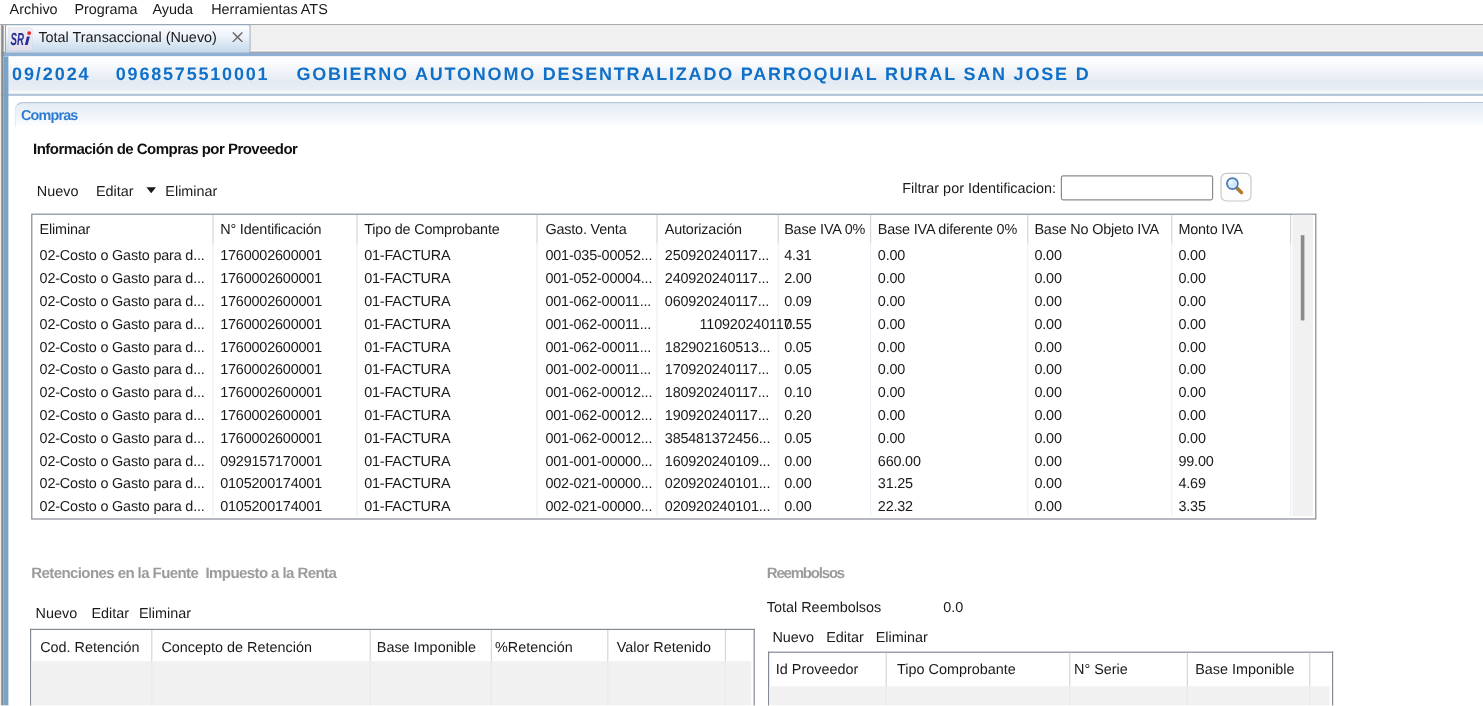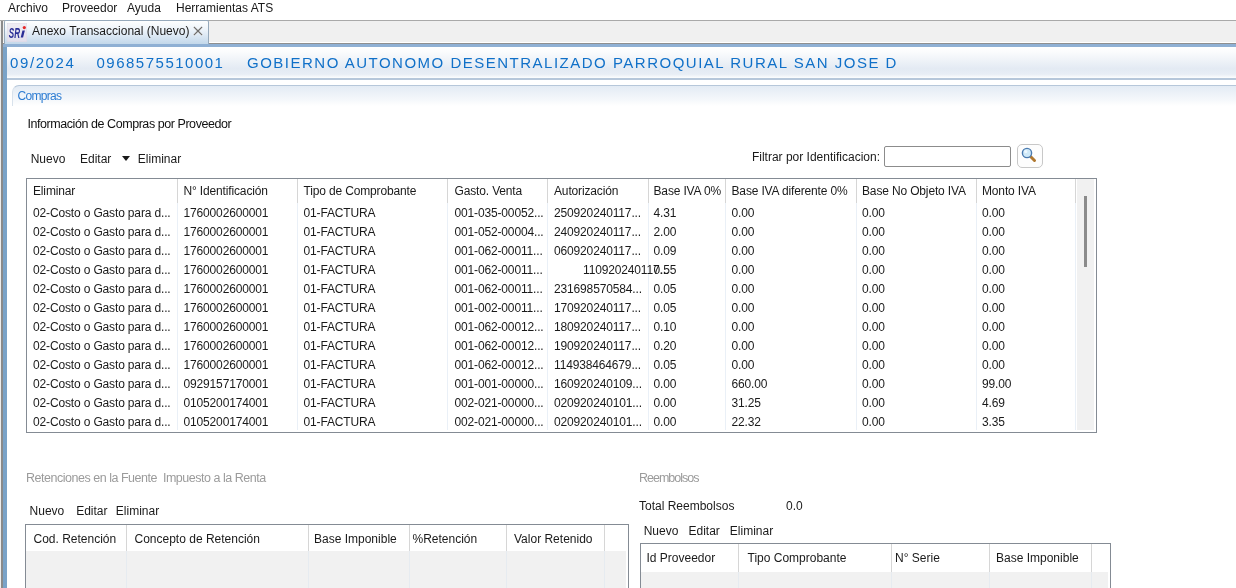--- a/index.html
+++ b/index.html
@@ -1,26 +1,26 @@
 <!DOCTYPE html>
 <html><head><meta charset="utf-8">
 <style>
 html,body{margin:0;padding:0;}
 body{width:1236px;height:588px;position:relative;overflow:hidden;background:#fff;
      font-family:"Liberation Sans",sans-serif;font-size:12px;color:#1a1a1a;
      letter-spacing:0px;}
 .abs{position:absolute;}
 .cell{position:absolute;white-space:nowrap;transform:translateY(-50%);}
 .tc{letter-spacing:-0.15px;}
-.b{font-weight:normal;}
+.b{font-weight:bold;}
 </style></head><body>
 
 <div class="abs" style="left:0;top:0;width:1236px;height:20px;background:#fff;border-bottom:1px solid #a9a9a9;">
 <span class="cell " style="left:8px;top:7.5px">Archivo</span>
-<span class="cell " style="left:62px;top:7.5px">Proveedor</span>
+<span class="cell " style="left:62px;top:7.5px">Programa</span>
 <span class="cell " style="left:127px;top:7.5px">Ayuda</span>
 <span class="cell " style="left:176px;top:7.5px">Herramientas ATS</span>
 </div>
 <div class="abs" style="left:0;top:21px;width:1236px;height:21px;background:#f0f0f0;"></div>
 <div class="abs" style="left:0;top:42.5px;width:1236px;height:1.5px;background:#8f8f8f;"></div>
 <div class="abs" style="left:0;top:44px;width:1236px;height:2.5px;background:#8fb0d4;"></div>
 <div class="abs" style="left:4px;top:20px;width:203px;height:22.5px;
   background:linear-gradient(#fdfefe,#ecf3fa 40%,#d4e3f1 75%,#c3d8ea);
   border:1px solid #96a9bb;border-bottom:none;border-radius:2px 2px 0 0;"></div>
 <svg class="abs" style="left:7px;top:22.5px" width="20" height="19" viewBox="0 0 20 19">
@@ -28,21 +28,21 @@
       <linearGradient id="sribg" x1="0" y1="0" x2="0" y2="1">
 <stop offset="0" stop-color="#efedf4"></stop>
         <stop offset="1" stop-color="#e2dfec"></stop>
       </linearGradient>
     </defs>
 <rect x="0" y="0" width="20" height="19" fill="url(#sribg)" stroke="#d6d2e2" stroke-width="0.6"></rect>
 <text x="1.8" y="14.5" font-family="Liberation Sans" font-style="italic" font-weight="bold" font-size="14.5" fill="#2a2e96" textLength="11.2" lengthAdjust="spacingAndGlyphs">SR</text>
 <rect x="14.6" y="7.4" width="2.4" height="7.1" fill="#2a2e96" transform="skewX(-14) translate(2.7 0)"></rect>
 <circle cx="17.3" cy="4.6" r="1.6" fill="#e42828"></circle>
 </svg>
-<span class="cell " style="left:32px;top:30.5px">Anexo Transaccional (Nuevo)</span>
+<span class="cell " style="left:32px;top:30.5px">Total Transaccional (Nuevo)</span>
 <svg class="abs" style="left:192px;top:25px" width="12" height="12" viewBox="0 0 12 12">
 <path d="M1.3 2.4 L2.4 1.3 L6 4.7 L9.6 1.3 L10.7 2.4 L7.3 6 L10.7 9.6 L9.6 10.7 L6 7.3 L2.4 10.7 L1.3 9.6 L4.7 6 Z" fill="#6e6e6e" stroke="#fdfdfd" stroke-width="0.55"></path>
   </svg>
 <div class="abs" style="left:0;top:46.5px;width:1236px;height:31.5px;background:linear-gradient(#ffffff,#fbfcfd 15%,#e3eaf3 70%,#e8eef5 88%,#fdfefe);"></div>
 <div class="abs" style="left:0;top:78.4px;width:1236px;height:1.2px;background:#b6c7da;"></div>
 <div class="abs b" style="left:10px;top:54px;height:16px;font-size:15px;color:#1070c8;letter-spacing:1.6px;white-space:nowrap;">09/2024</div>
 <div class="abs b" style="left:96.5px;top:54px;height:16px;font-size:15px;color:#1070c8;letter-spacing:1.5px;white-space:nowrap;">0968575510001</div>
 <div class="abs b" style="left:247px;top:54px;height:16px;font-size:15px;color:#1070c8;letter-spacing:1.5px;white-space:nowrap;">GOBIERNO AUTONOMO DESENTRALIZADO PARROQUIAL RURAL SAN JOSE D</div>
 <div class="abs" style="left:0;top:21px;width:1.3px;height:567px;background:#ededed;"></div>
 <div class="abs" style="left:1.3px;top:21px;width:1.6px;height:567px;background:#8a8a8a;"></div>
@@ -125,21 +125,21 @@
 <span class="cell tc" style="left:454.5px;top:269.5px">001-062-00011...</span>
 <span class="cell tc" style="left:583px;top:269.5px">110920240117...</span>
 <span class="cell tc" style="left:653.5px;top:269.5px">0.55</span>
 <span class="cell tc" style="left:731.5px;top:269.5px">0.00</span>
 <span class="cell tc" style="left:862px;top:269.5px">0.00</span>
 <span class="cell tc" style="left:982px;top:269.5px">0.00</span>
 <span class="cell tc" style="left:33px;top:288.5px">02-Costo o Gasto para d...</span>
 <span class="cell tc" style="left:183.5px;top:288.5px">1760002600001</span>
 <span class="cell tc" style="left:303.5px;top:288.5px">01-FACTURA</span>
 <span class="cell tc" style="left:454.5px;top:288.5px">001-062-00011...</span>
-<span class="cell tc" style="left:554px;top:288.5px">231698570584...</span>
+<span class="cell tc" style="left:554px;top:288.5px">182902160513...</span>
 <span class="cell tc" style="left:653.5px;top:288.5px">0.05</span>
 <span class="cell tc" style="left:731.5px;top:288.5px">0.00</span>
 <span class="cell tc" style="left:862px;top:288.5px">0.00</span>
 <span class="cell tc" style="left:982px;top:288.5px">0.00</span>
 <span class="cell tc" style="left:33px;top:307.5px">02-Costo o Gasto para d...</span>
 <span class="cell tc" style="left:183.5px;top:307.5px">1760002600001</span>
 <span class="cell tc" style="left:303.5px;top:307.5px">01-FACTURA</span>
 <span class="cell tc" style="left:454.5px;top:307.5px">001-002-00011...</span>
 <span class="cell tc" style="left:554px;top:307.5px">170920240117...</span>
 <span class="cell tc" style="left:653.5px;top:307.5px">0.05</span>
@@ -161,21 +161,21 @@
 <span class="cell tc" style="left:454.5px;top:345.5px">001-062-00012...</span>
 <span class="cell tc" style="left:554px;top:345.5px">190920240117...</span>
 <span class="cell tc" style="left:653.5px;top:345.5px">0.20</span>
 <span class="cell tc" style="left:731.5px;top:345.5px">0.00</span>
 <span class="cell tc" style="left:862px;top:345.5px">0.00</span>
 <span class="cell tc" style="left:982px;top:345.5px">0.00</span>
 <span class="cell tc" style="left:33px;top:364.5px">02-Costo o Gasto para d...</span>
 <span class="cell tc" style="left:183.5px;top:364.5px">1760002600001</span>
 <span class="cell tc" style="left:303.5px;top:364.5px">01-FACTURA</span>
 <span class="cell tc" style="left:454.5px;top:364.5px">001-062-00012...</span>
-<span class="cell tc" style="left:554px;top:364.5px">114938464679...</span>
+<span class="cell tc" style="left:554px;top:364.5px">385481372456...</span>
 <span class="cell tc" style="left:653.5px;top:364.5px">0.05</span>
 <span class="cell tc" style="left:731.5px;top:364.5px">0.00</span>
 <span class="cell tc" style="left:862px;top:364.5px">0.00</span>
 <span class="cell tc" style="left:982px;top:364.5px">0.00</span>
 <span class="cell tc" style="left:33px;top:383.5px">02-Costo o Gasto para d...</span>
 <span class="cell tc" style="left:183.5px;top:383.5px">0929157170001</span>
 <span class="cell tc" style="left:303.5px;top:383.5px">01-FACTURA</span>
 <span class="cell tc" style="left:454.5px;top:383.5px">001-001-00000...</span>
 <span class="cell tc" style="left:554px;top:383.5px">160920240109...</span>
 <span class="cell tc" style="left:653.5px;top:383.5px">0.00</span>

